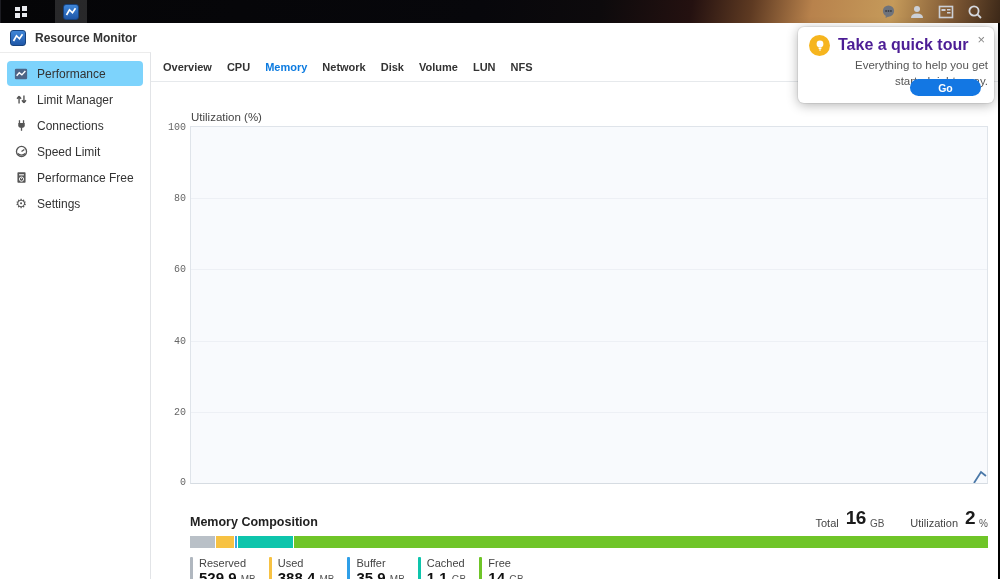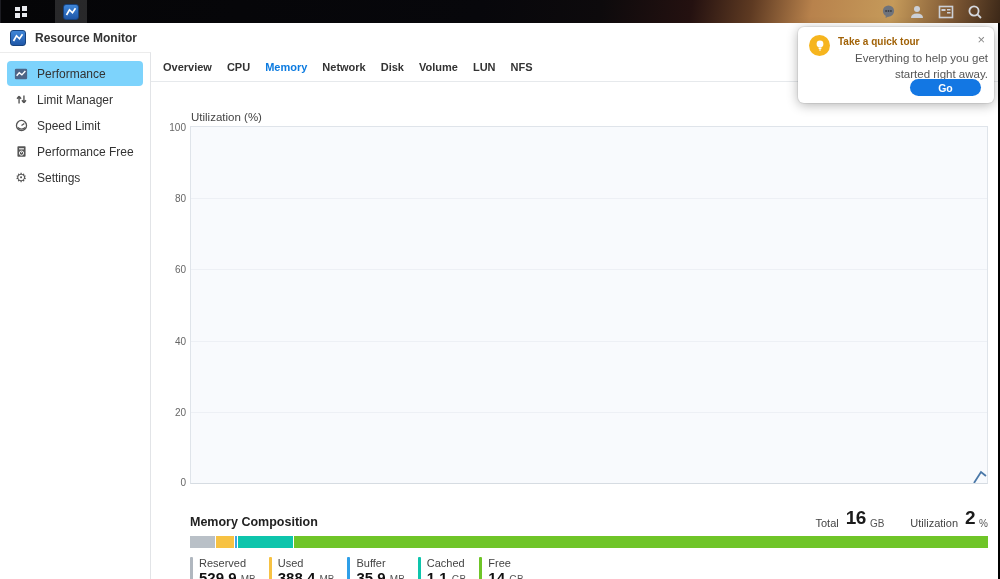--- a/index.html
+++ b/index.html
@@ -40,21 +40,21 @@
   .tabbar { display:flex; gap:15px; margin-top:9px; padding:0 0 8px 12px; border-bottom:1px solid #e6e9ec; }
   .tab { font-size:11px; font-weight:bold; color:#333; cursor:pointer; }
   .tab.selected { color:#0c7be0; }
 
   
   .chart-wrap { padding:29px 10px 0 39px; }
   .chart-title { font-size:11.5px; color:#444; margin:0 0 3px 1px; }
   .plot { position:relative; width:798px; height:358px; background:#f8fafd;
     border:1px solid #dfe4ea; border-bottom-color:#d6dce2; }
   .gridline { position:absolute; left:0; right:0; height:1px; background:#edf0f5; }
-  .ylab { position:absolute; left:-32px; width:27px; text-align:right; font-size:10px; color:#666; }
+  .ylab { position:absolute; left:-32px; width:27px; text-align:right; font-size:10px; color:#666;font-family:Liberation Mono, monospace; }
   .lineend { position:absolute; right:0; bottom:0; }
 
   
   .memcomp { padding:23px 10px 0 39px; }
   .memcomp-head { display:flex; align-items:flex-end; justify-content:space-between; width:798px; }
   .memcomp-title { font-size:12.5px; font-weight:bold; color:#222; }
   .stats { display:flex; align-items:flex-end; }
   .stat-label { font-size:11px; color:#444; margin-right:7px; }
   .stat-value { font-size:19px; font-weight:bold; color:#1b1b1b; letter-spacing:-0.5px; }
   .stat-unit { font-size:10px; color:#555; margin-left:4px; }
@@ -74,21 +74,21 @@
   .m-buffer { background:#2f9fe8; } .m-cached { background:#0ec5ac; } .m-free { background:#6fc528; }
   .leg-label { font-size:11px; color:#444; }
   .leg-value { font-size:15px; font-weight:bold; color:#111; line-height:1.15; }
   .leg-unit { font-size:10px; font-weight:normal; color:#555; }
 
   
   .popup { position:absolute; left:798px; top:27px; width:196px; height:76px; background:#fff;
     border-radius:6px; box-shadow:0 2px 12px rgba(0,0,0,.3), 0 0 0 1px rgba(0,0,0,.06); z-index:10; padding:9px 10px 8px 10px; }
   .bulb { position:absolute; left:11px; top:8px; width:21px; height:21px; border-radius:50%;
     background:#f6b51e; display:flex; align-items:center; justify-content:center; }
-  .popup-title { margin-left:30px; font-size:10px; font-weight:bold; color:#a16207; }
+  .popup-title { margin-left:30px; font-size:16px; font-weight:bold; color:#4c1d95; }
   .popup-close { position:absolute; right:9px; top:6px; font-size:13px; color:#888; cursor:pointer; line-height:1; }
   .popup-body { margin:4px 0 0 30px; font-size:11.5px; color:#555; line-height:1.35; width:150px;text-align:right; }
   .go-btn { position:absolute; right:13px; bottom:7px; width:71px; height:17px; border:none; cursor:pointer;
     border-radius:9px; background:#1377e3; color:#fff; font-size:10.5px; font-weight:bold;
     font-family:"Liberation Sans",sans-serif; }
 </style>
 </head>
 <body>
 
 <div class="screen">
@@ -172,20 +172,31 @@
             <svg width="13" height="13" viewBox="0 0 16 16">
                 <path d="M5 13 L5 4 M5 4 L2.5 7 M5 4 L7.5 7" stroke="#555" stroke-width="1.7" fill="none"></path>
                 <path d="M11 3 L11 12 M11 12 L8.5 9 M11 12 L13.5 9" stroke="#555" stroke-width="1.7" fill="none"></path>
               </svg>
           </span>
           <span>Limit Manager</span>
         </div>
         <div class="side-item">
           <span class="sicon">
             <svg width="13" height="13" viewBox="0 0 16 16">
+                <line x1="5.5" y1="1.5" x2="5.5" y2="5" stroke="#555" stroke-width="1.6"></line>
+                <line x1="10.5" y1="1.5" x2="10.5" y2="5" stroke="#555" stroke-width="1.6"></line>
+                <path d="M4 5 L12 5 L12 8 Q12 11 8 11 Q4 11 4 8 Z" fill="#555"></path>
+                <line x1="8" y1="11" x2="8" y2="14.5" stroke="#555" stroke-width="1.6"></line>
+              </svg>
+          </span>
+          <span>Connections</span>
+        </div>
+        <div class="side-item">
+          <span class="sicon">
+            <svg width="13" height="13" viewBox="0 0 16 16">
                 <circle cx="8" cy="8" r="6.2" fill="none" stroke="#555" stroke-width="1.6"></circle>
                 <path d="M8 8 L11.5 5.5" stroke="#555" stroke-width="1.6"></path>
                 <path d="M3.5 10.5 A6.2 6.2 0 0 0 12.5 10.5" fill="none" stroke="#555" stroke-width="1.6"></path>
               </svg>
           </span>
           <span>Speed Limit</span>
         </div>
         <div class="side-item">
           <span class="sicon">
             <svg width="13" height="13" viewBox="0 0 16 16">

